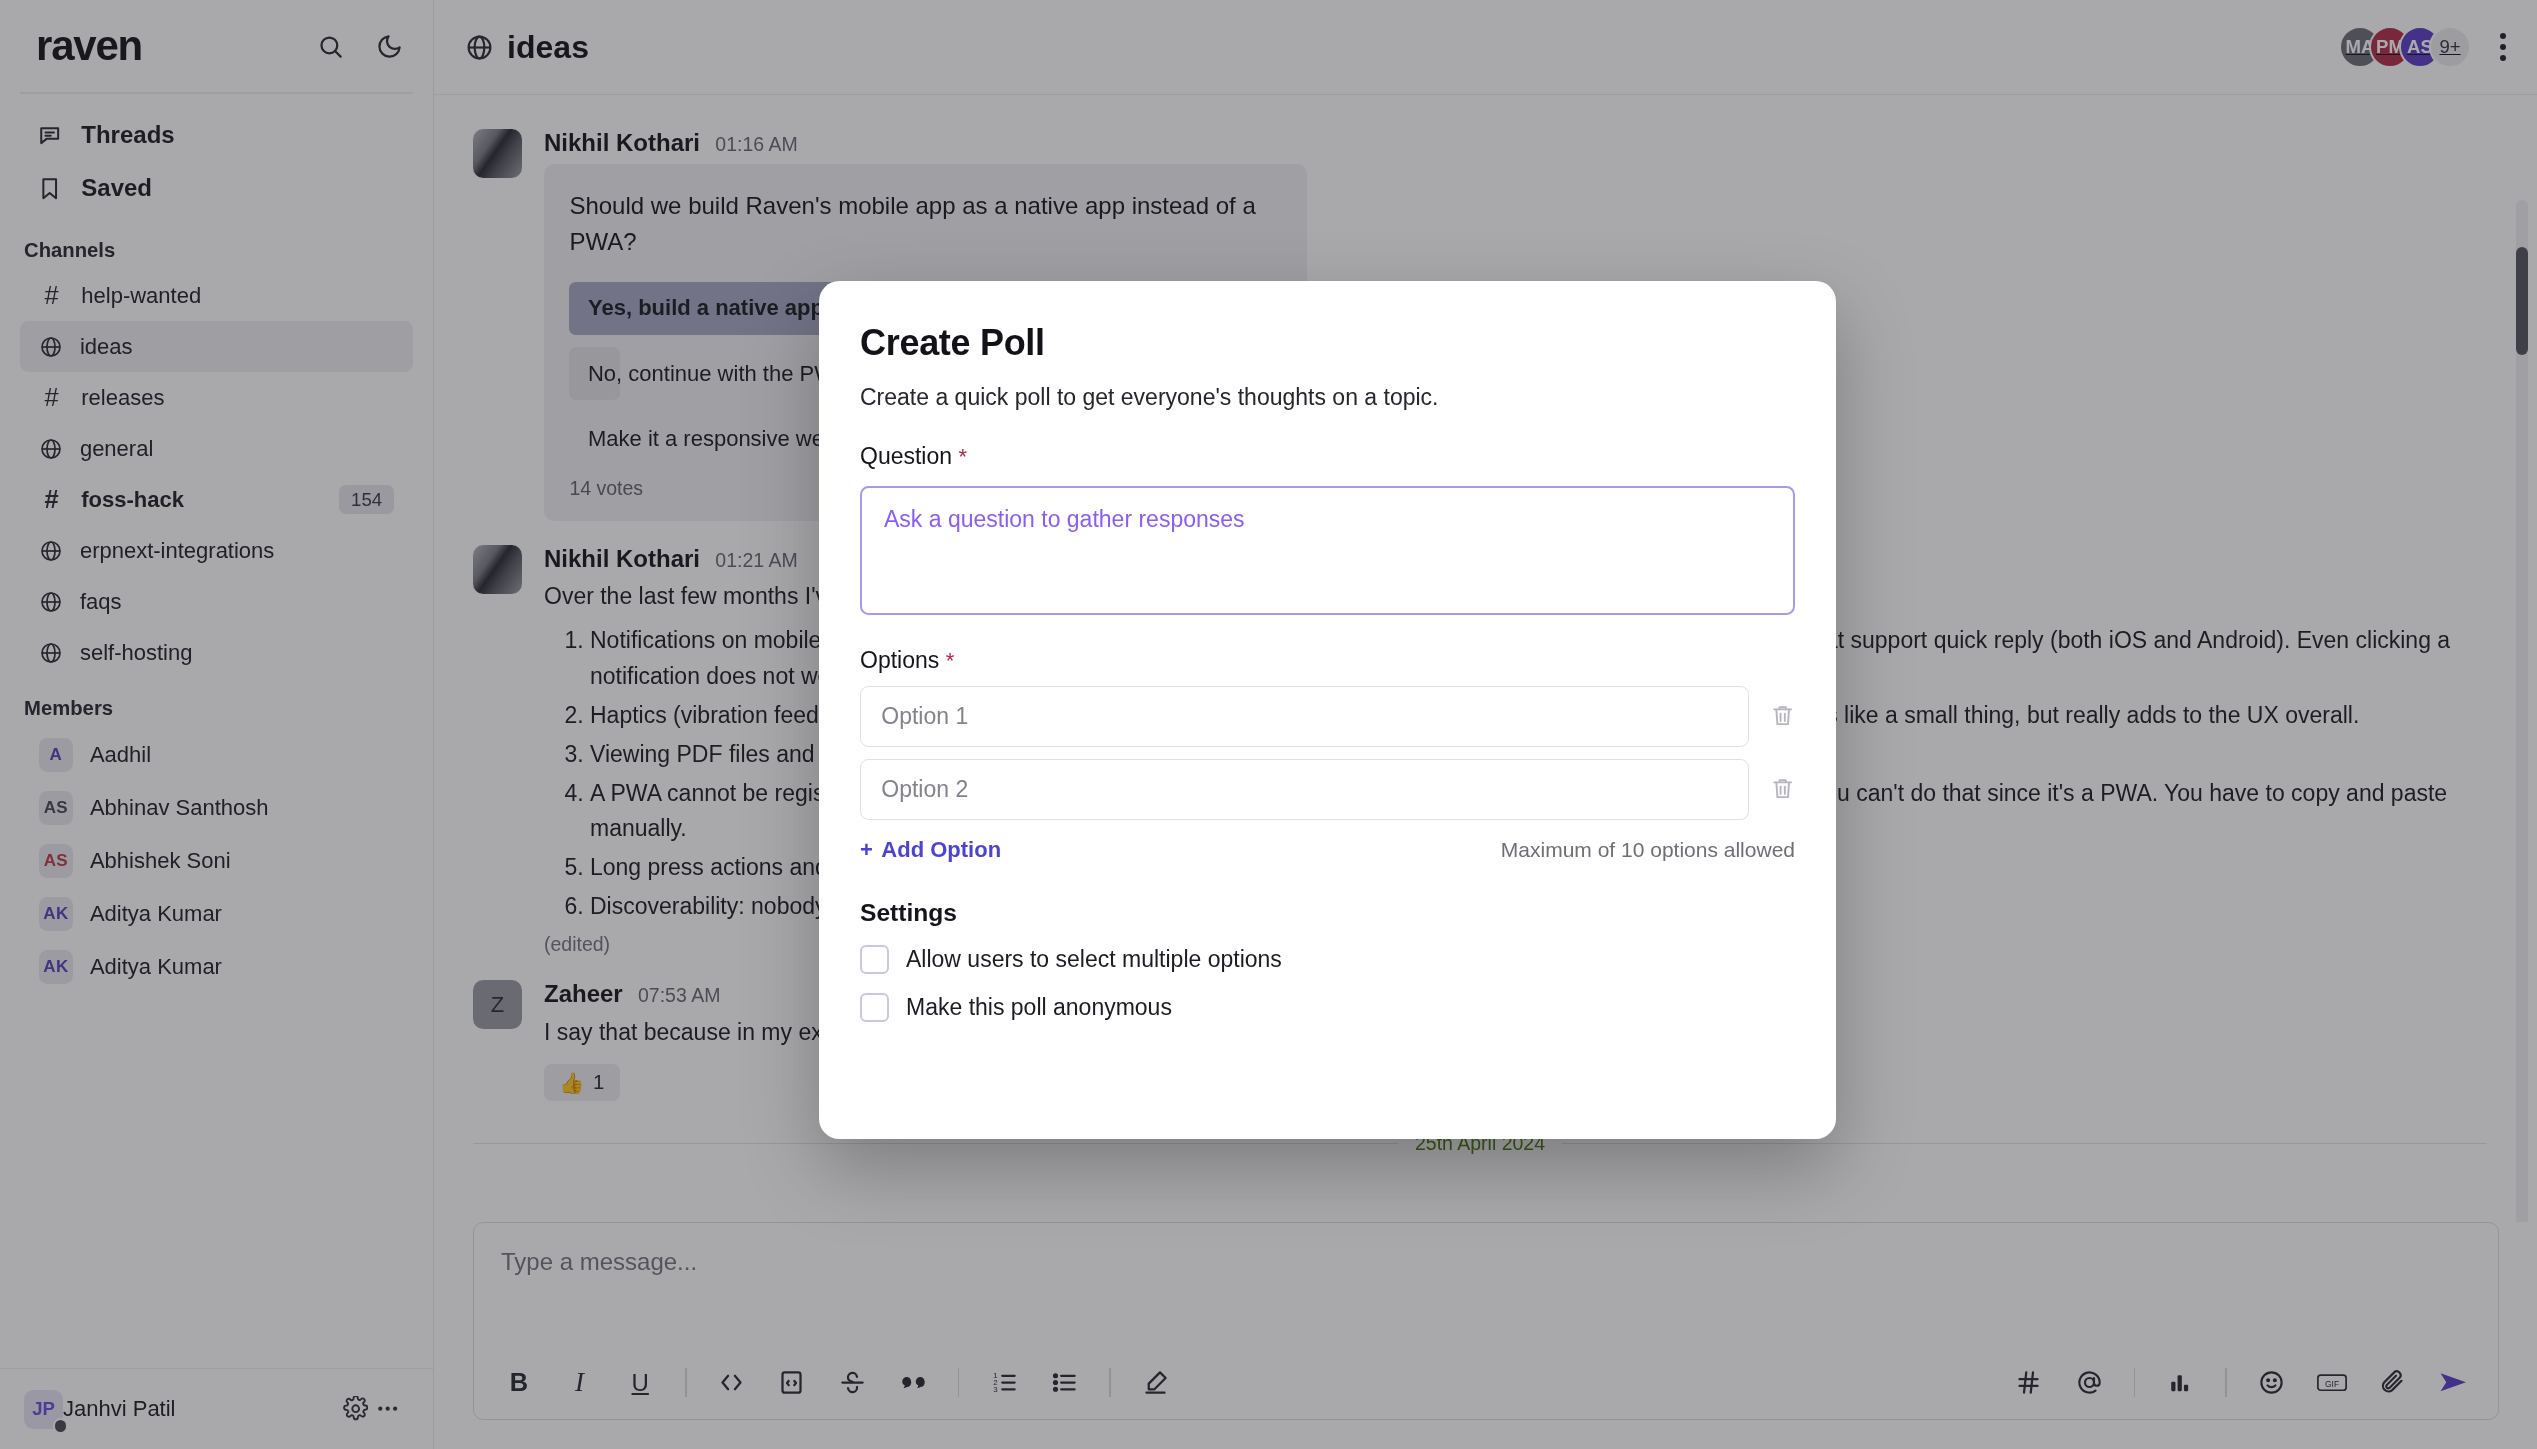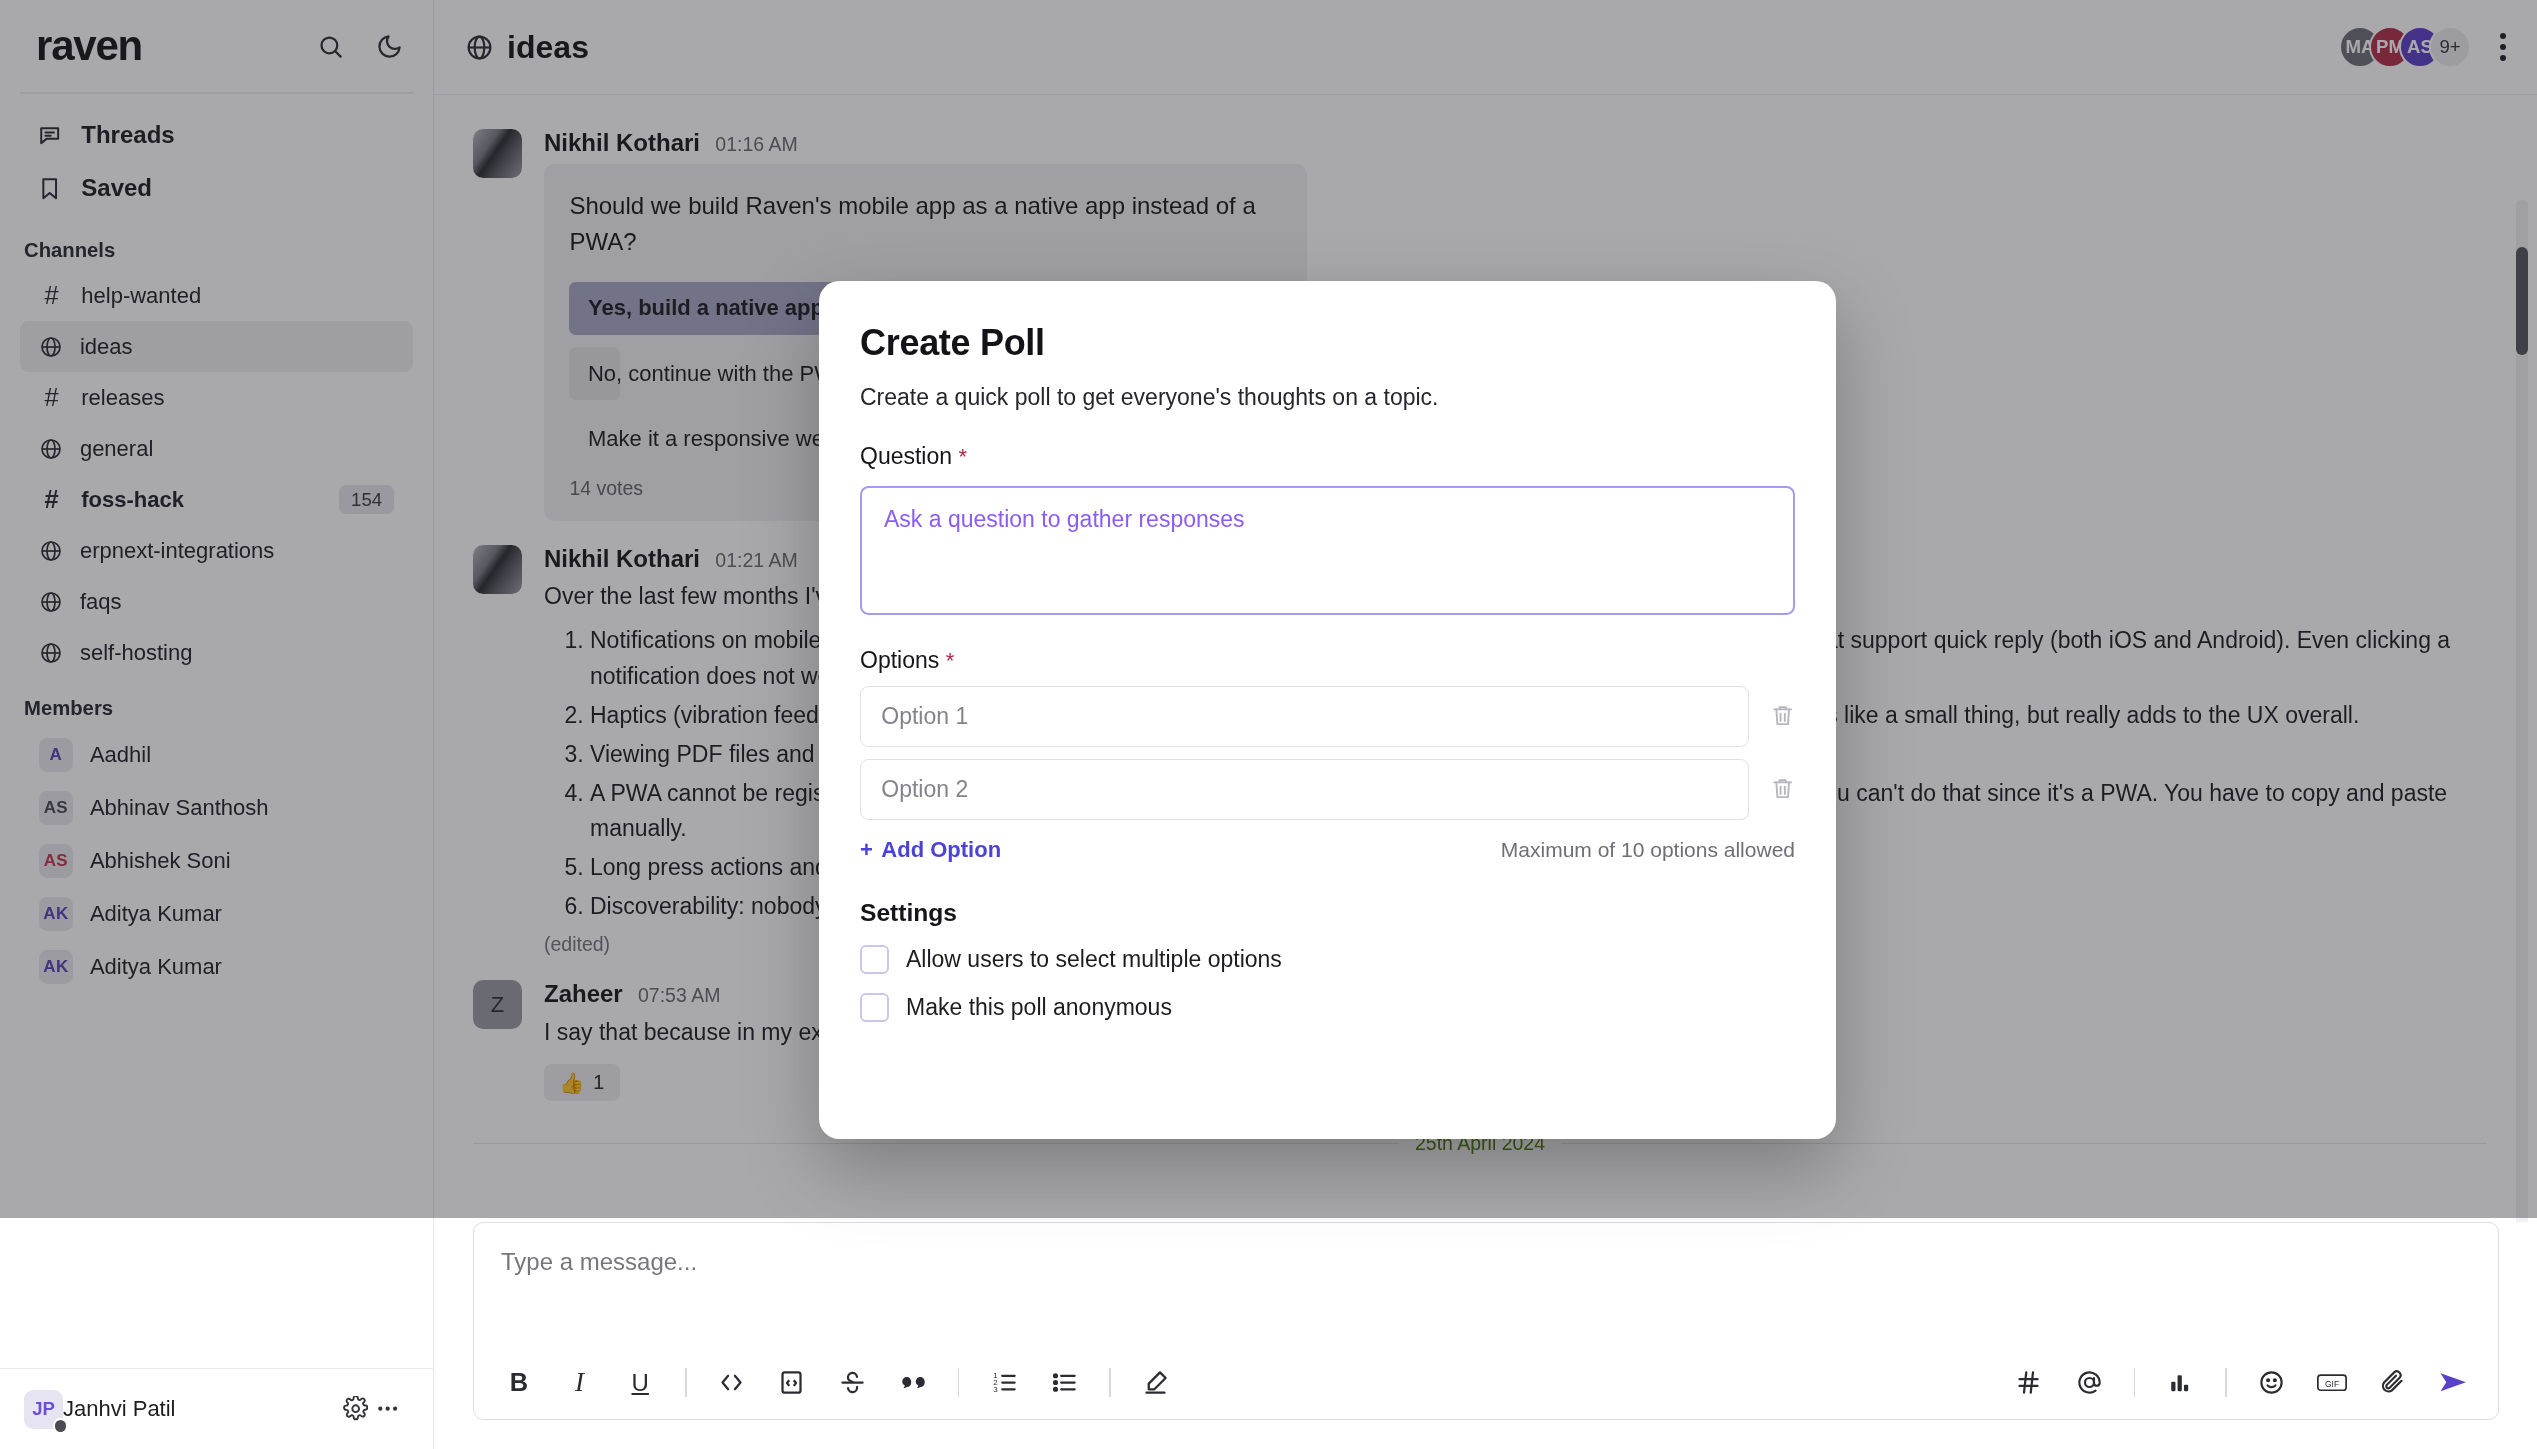--- a/index.html
+++ b/index.html
@@ -4,21 +4,21 @@
 <title>Raven — ideas</title>
 <style>
   * { box-sizing: border-box; margin: 0; padding: 0; }
   html, body {
     width: 2538px; height: 1449px;
     overflow: hidden;
     font-family: "Liberation Sans", sans-serif;
     background: #ffffff;
     color: #16161a;
   }
-  .app { position: relative; width: 2538px; height: 1218px; display: flex; }
+  .app { position: relative; width: 2538px; height: 1449px; display: flex; }
 
   
   .sidebar {
     width: 434px; height: 1449px;
     background: #ffffff;
     border-right: 1.7px solid #e8e8ea;
     display: flex; flex-direction: column;
     flex: 0 0 434px;
     position: relative;
   }
@@ -108,21 +108,21 @@
   
   .main { flex: 1; height: 1449px; display: flex; flex-direction: column; position: relative; min-width: 0; }
   .main-header {
     height: 95px; flex: 0 0 95px;
     display: flex; align-items: center; justify-content: space-between;
     padding: 0 32px 0 30.5px;
     border-bottom: 1.7px solid #ececef;
   }
   .chan-title { display: flex; align-items: center; gap: 13.6px; font-size: 32px; font-weight: 700; color: #141419; }
   .header-right { display: flex; align-items: center; gap: 29px; }
-  .avstack { display: flex; align-items: center; }
+  .avstack { display: flex; align-items: center; text-decoration: underline; }
   .avstack .s {
     width: 42px; height: 42px; border-radius: 50%;
     display: flex; align-items: center; justify-content: center;
     font-size: 18.6px; font-weight: 600; color: #ffffff;
     border: 2.5px solid #ffffff; margin-left: -12px;
   }
   .avstack .s:first-child { margin-left: 0; }
   .avstack .more {
     background: #ececed; color: #32323a; font-weight: 500;
   }

